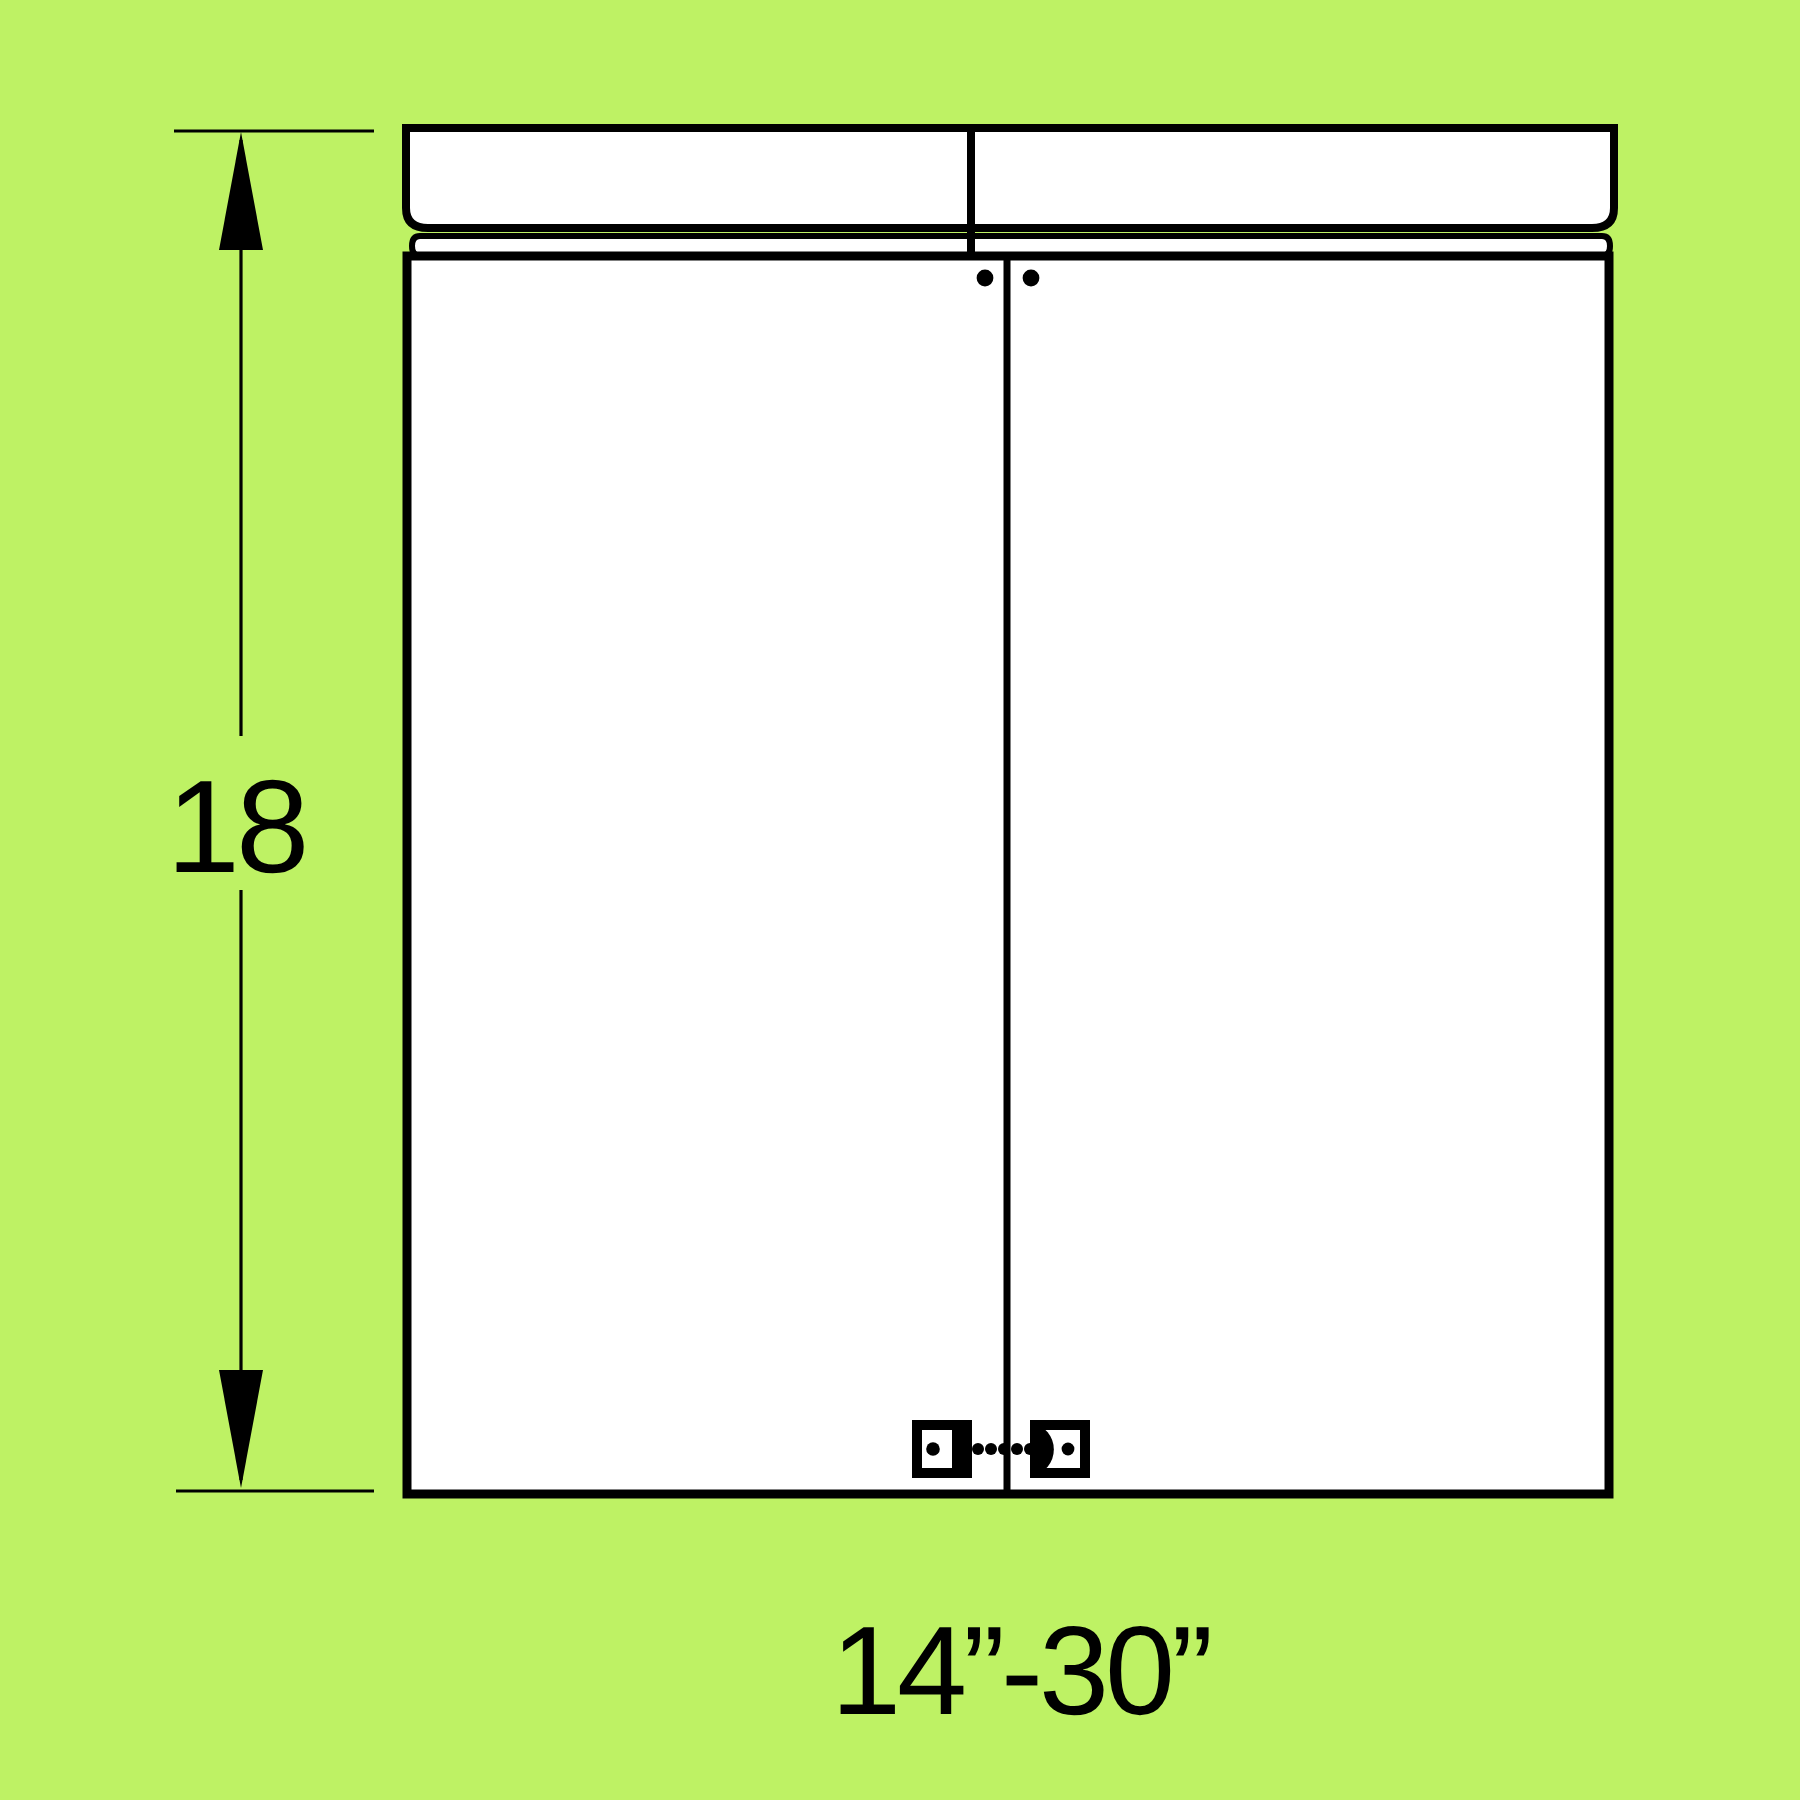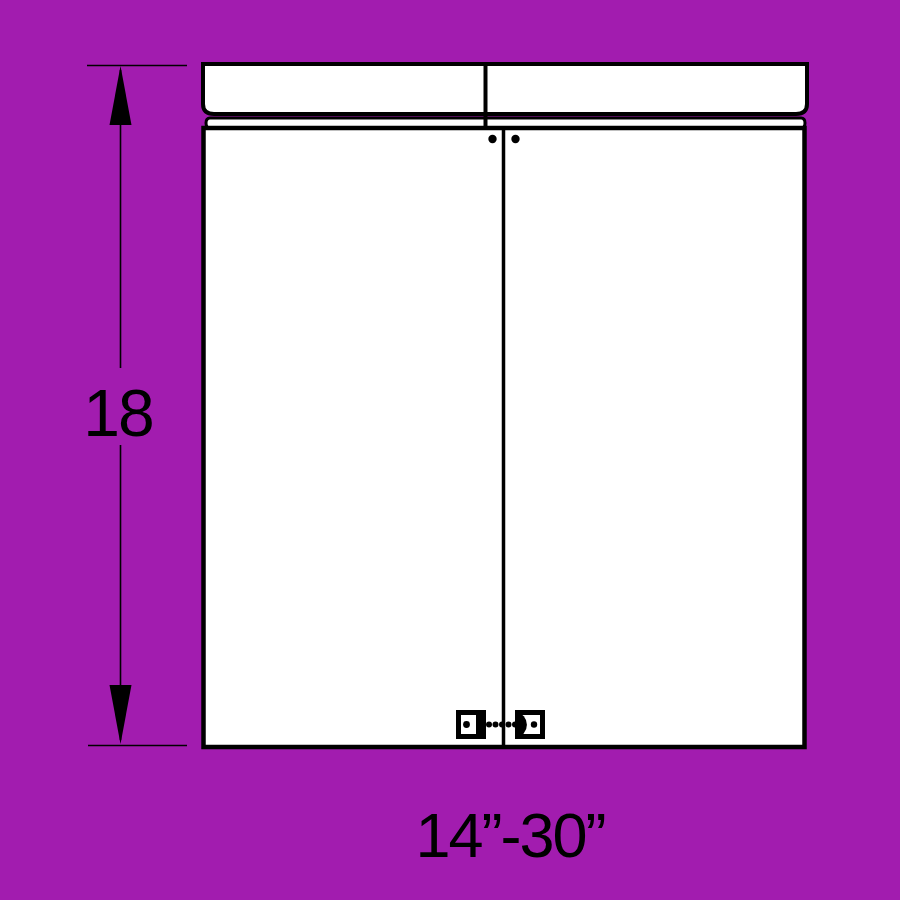--- a/index.html
+++ b/index.html
@@ -4,21 +4,21 @@
 <style>
   html, body {
     margin: 0;
     padding: 0;
     background: #ffffff;
   }
   .canvas {
     position: relative;
     width: 900px;
     height: 900px;
-    background: #a21caf;
+    background: #bef264;
     overflow: hidden;
   }
   svg { display: block; }
   .dim-text {
     font-family: "Liberation Sans", sans-serif;
     fill: #000000;
   }
 </style>
 </head>
 <body>

